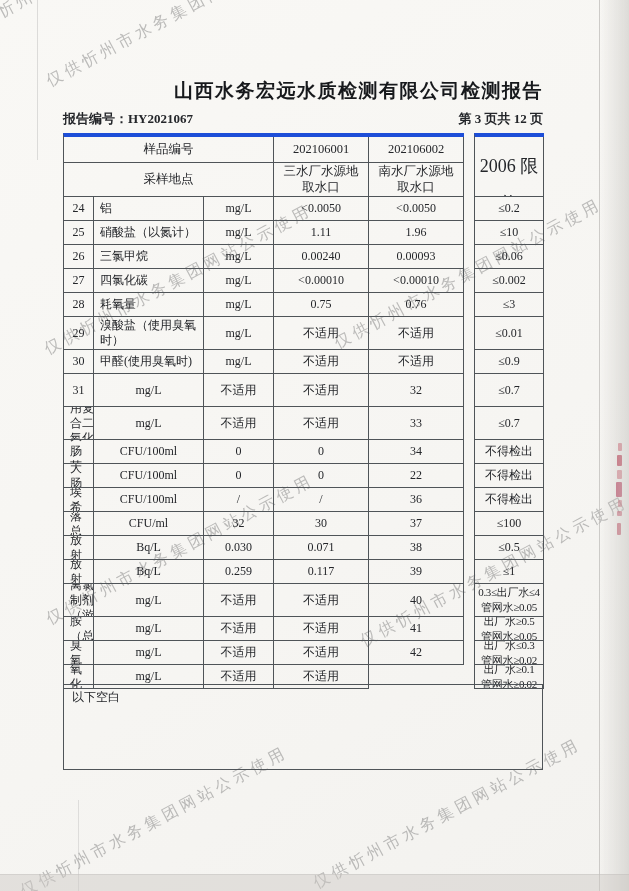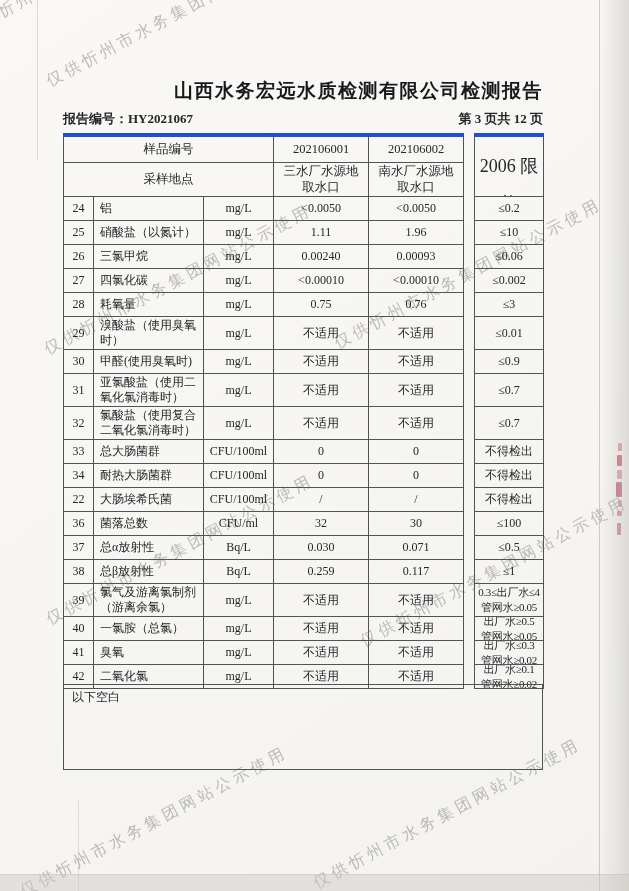--- a/index.html
+++ b/index.html
@@ -115,21 +115,20 @@
       <div class="cell name">溴酸盐（使用臭氧时）</div>
       <div class="cell unit">mg/L</div>
       <div class="cell val">不适用</div>
       <div class="cell val">不适用</div>
       <div class="cell num">30</div>
       <div class="cell name">甲醛(使用臭氧时)</div>
       <div class="cell unit">mg/L</div>
       <div class="cell val">不适用</div>
       <div class="cell val">不适用</div>
       <div class="cell num">31</div>
-      <div class="cell name">亚氯酸盐（使用二氧化氯消毒时）</div>
       <div class="cell unit">mg/L</div>
       <div class="cell val">不适用</div>
       <div class="cell val">不适用</div>
       <div class="cell num">32</div>
       <div class="cell name">氯酸盐（使用复合二氧化氯消毒时）</div>
       <div class="cell unit">mg/L</div>
       <div class="cell val">不适用</div>
       <div class="cell val">不适用</div>
       <div class="cell num">33</div>
       <div class="cell name">总大肠菌群</div>

